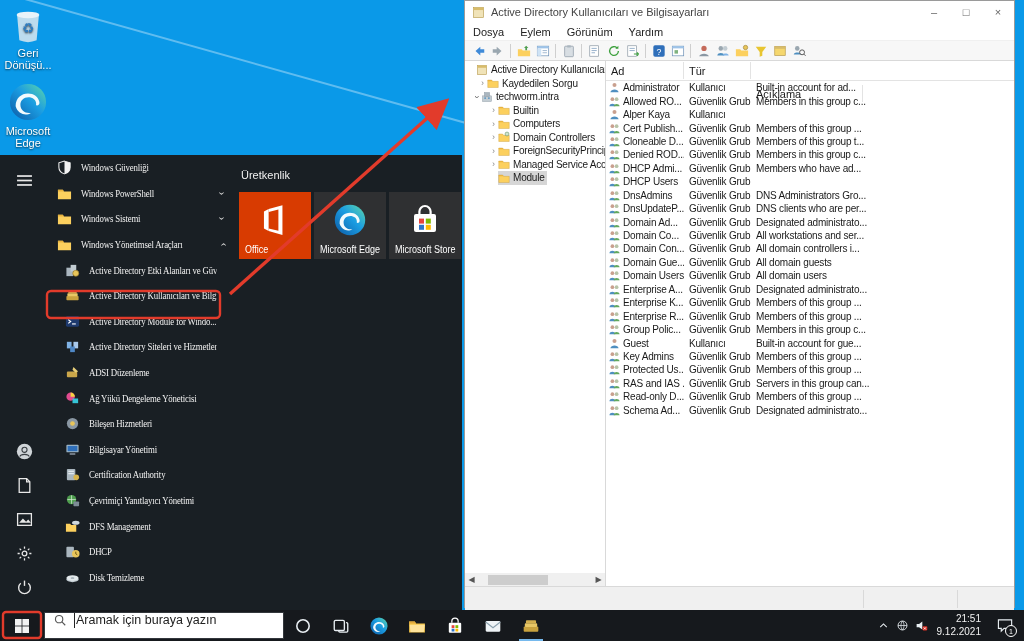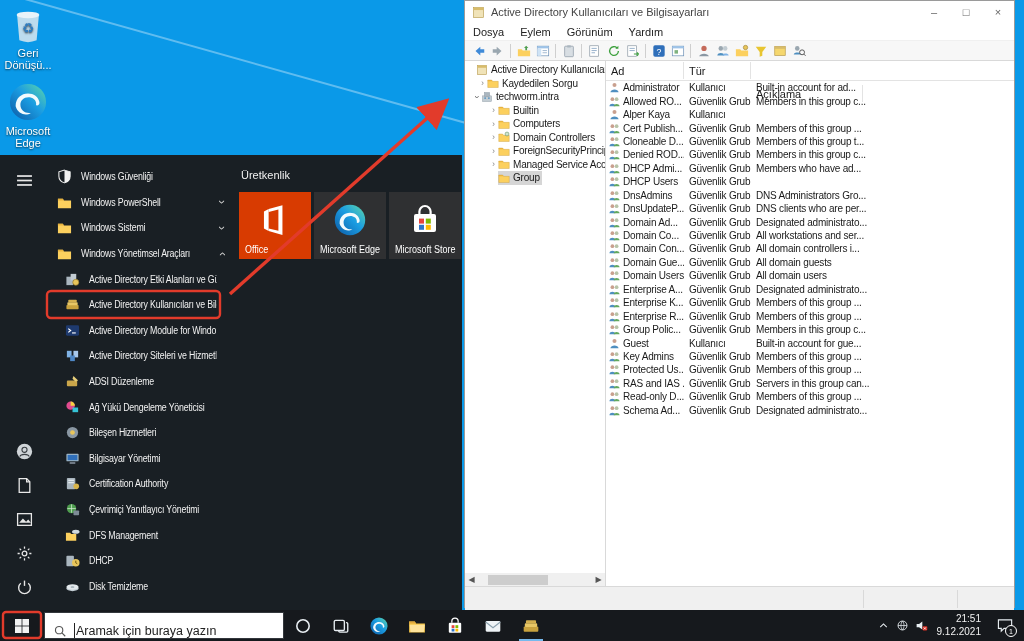--- a/index.html
+++ b/index.html
@@ -16,21 +16,21 @@
              text-shadow:0 1px 2px rgba(0,0,0,.7);line-height:1.15;}
   .desk-icon .ic{width:38px;height:40px;margin:0 auto;}
 
   
   #startmenu{position:absolute;left:0;top:155px;width:462px;height:455px;
              background:rgba(26,27,29,.97);display:flex;color:#eee;}
   #rail{width:48px;display:flex;flex-direction:column;align-items:center;flex:none;}
   #rail .ic{width:17px;height:17px;}
   .rail-btn{width:48px;height:34px;display:flex;align-items:center;justify-content:center;}
   #rail .spacer{flex:1;}
-  #apps{width:186px;flex:none;padding-top:9px;overflow:hidden;}
+  #apps{width:186px;flex:none;overflow:hidden;font-family:Liberation Serif, serif;}
   .app-item{height:25.6px;display:flex;align-items:center;padding-left:9px;position:relative;}
   .app-item .ic{width:15px;height:15px;margin-right:9px;}
   .app-item.indent{padding-left:17px;}
   .app-item .lbl{font-size:10px;white-space:nowrap;overflow:hidden;width:150px;
                  display:inline-block;transform:scaleX(.88);transform-origin:0 50%;
                  letter-spacing:-.2px;color:#f1f1f1;}
   .app-item .chev{position:absolute;right:10px;color:#cfcfcf;font-size:12px;display:inline-block;}
   .chev.down{transform:rotate(90deg);}
   .chev.up{transform:rotate(-90deg);}
   #tiles{flex:1;padding:14px 0 0 5px;}
@@ -44,21 +44,21 @@
   .tile .t-ic{position:absolute;left:50%;top:42%;transform:translate(-50%,-50%);}
   .tile-office .t-ic{width:34px;height:34px;}
   .tile-dark .t-ic{width:32px;height:32px;}
 
   
   #taskbar{position:absolute;left:0;top:610px;width:1024px;height:31px;
            background:#16191d;display:flex;align-items:center;z-index:20;}
   #start-btn{width:44px;height:31px;display:flex;align-items:center;justify-content:center;flex:none;}
   #start-btn .ic{width:16px;height:16px;}
   #searchbox{width:230px;height:25px;background:#fff;border:1px solid #33373c;flex:none;
-             display:flex;align-items:flex-end;padding-left:8px;}
+             display:flex;align-items:flex-start;padding-left:8px;}
   #searchbox .ic{width:14px;height:14px;margin-right:7px;}
   #search-caret{width:1px;height:15px;background:#222;margin-right:1px;}
   #search-ph{font-size:12.5px;color:#222;}
   .tb-icon{width:38px;height:31px;display:flex;align-items:center;justify-content:center;position:relative;}
   .tb-icon .ic{width:18px;height:18px;}
   .tb-icon.active:after{content:"";position:absolute;left:7px;right:7px;bottom:0;height:2px;background:#76b9ed;}
   #tray{margin-left:auto;display:flex;align-items:center;height:31px;}
   .tray-icon{width:19px;height:31px;display:flex;align-items:center;justify-content:center;}
   .tray-icon .ic{width:13px;height:13px;}
   #clock{color:#f2f2f2;font-size:10px;text-align:right;line-height:1.25;margin:0 7px 0 6px;}
@@ -641,21 +641,21 @@
           </div>
           <div class="tree-row" style="padding-left: 24px;">
             <span class="exp"></span>
             <span class="tree-label-wrap tree-sel">
               <span class="ic">
                 <svg viewBox="0 0 16 16">
                   <path d="M1 4h5.2l1.2 1.8H15v8.2H1z" fill="#fcd05e" stroke="#c79a35" stroke-width=".5"></path>
                   <path d="M1 4h5.2l1.2 1.8H1z" fill="#e9b33e"></path>
                 </svg>
               </span>
-              <span>Group</span>
+              <span>Module</span>
             </span>
           </div>
         </div>
       <div id="tree-hscroll">
         <span class="hs-arrow">◀</span>
         <span id="hs-track">
             <span id="hs-thumb"></span>
           </span>
         <span class="hs-arrow">▶</span>
       </div>

